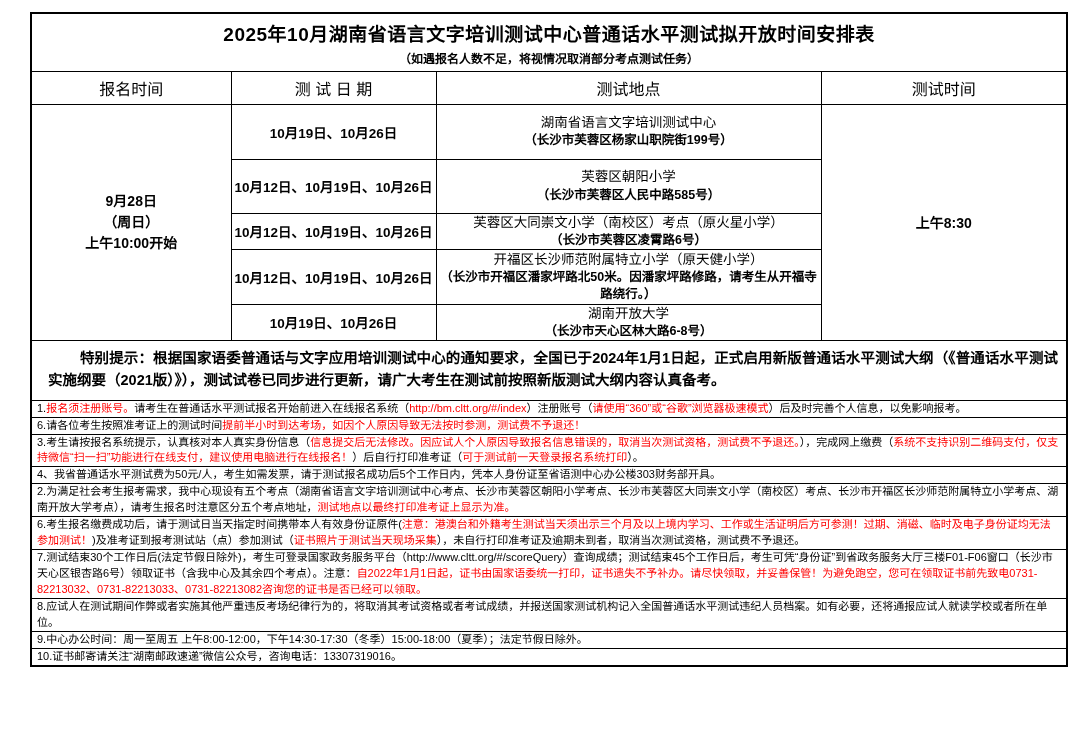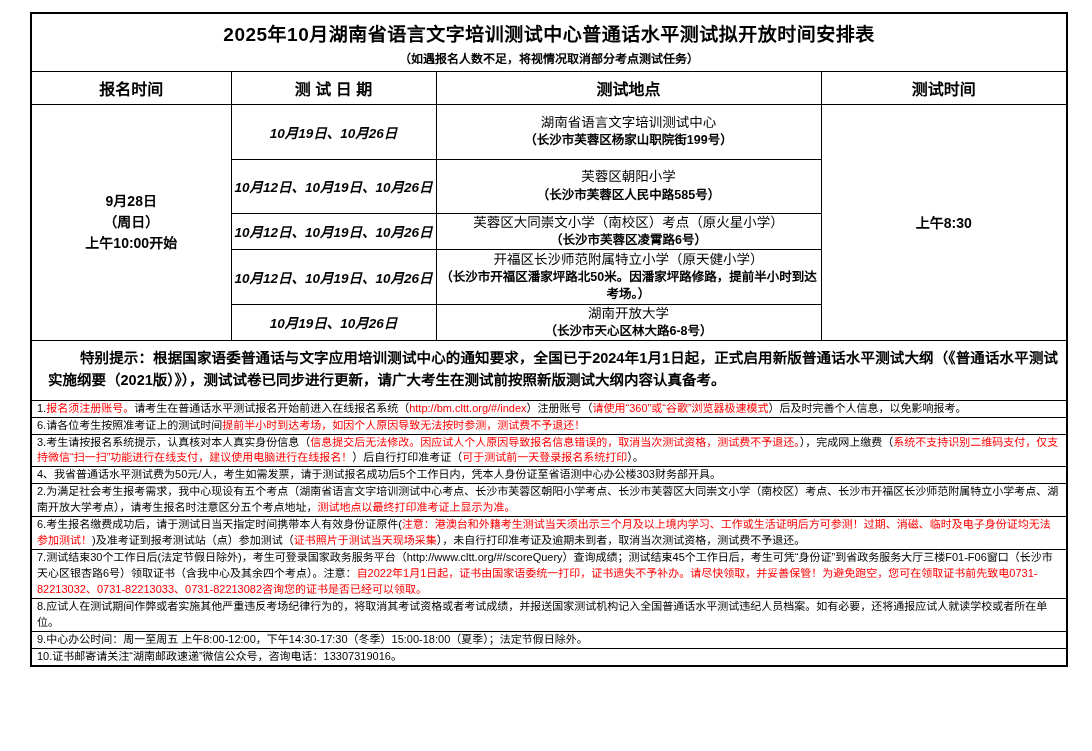--- a/index.html
+++ b/index.html
@@ -23,25 +23,25 @@
   table.main td, table.main th {
     border: 1.5px solid #000;
     color: #000;
     vertical-align: middle;
   }
   
   .title-cell { text-align: center; height: 58px; padding: 4px 18px; margin-left: 20px; }
   .doc-title { font-size: 19px; font-weight: bold; letter-spacing: 0.5px; }
   .doc-subtitle { font-size: 12px; font-weight: bold; margin-top: 3px; }
   
-  th.col-head { font-size: 16px; font-weight: bold; text-align: center; height: 33px; }
+  th.col-head { font-size: 16px; font-weight: normal; text-align: center; height: 33px; }
   
   td.c-center { text-align: center; font-weight: bold; }
   .signup-line { font-size: 14px; font-weight: bold; line-height: 1.5; }
-  .dates { font-size: 13.5px; font-weight: bold; font-style: italic; }
+  .dates { font-size: 13.5px; font-weight: bold; }
   .venue { font-size: 13.5px; font-weight: normal; line-height: 1.35; }
   .addr  { font-size: 12.5px; font-weight: bold; line-height: 1.35; }
   .testtime { font-size: 14px; font-weight: bold; margin-top: 25px; }
   
   td.notice-cell {
     padding: 6px 8px 8px 16px;
     font-size: 14.5px; font-weight: bold;
     line-height: 1.55; text-align: justify;
     height: 52px;
   }
@@ -110,21 +110,21 @@
       <td class="c-center">
         <div class="venue">芙蓉区大同崇文小学（南校区）考点（原火星小学）</div>
         <div class="addr">（长沙市芙蓉区凌霄路6号）</div>
       </td>
     </tr>
 
     <tr class="r4">
       <td class="c-center dates">10月12日、10月19日、10月26日</td>
       <td class="c-center">
         <div class="venue">开福区长沙师范附属特立小学（原天健小学）</div>
-        <div class="addr">（长沙市开福区潘家坪路北50米。因潘家坪路修路，提前半小时到达考场。）</div>
+        <div class="addr">（长沙市开福区潘家坪路北50米。因潘家坪路修路，请考生从开福寺路绕行。）</div>
       </td>
     </tr>
 
     <tr class="r5">
       <td class="c-center dates">10月19日、10月26日</td>
       <td class="c-center">
         <div class="venue">湖南开放大学</div>
         <div class="addr">（长沙市天心区林大路6-8号）</div>
       </td>
     </tr>

